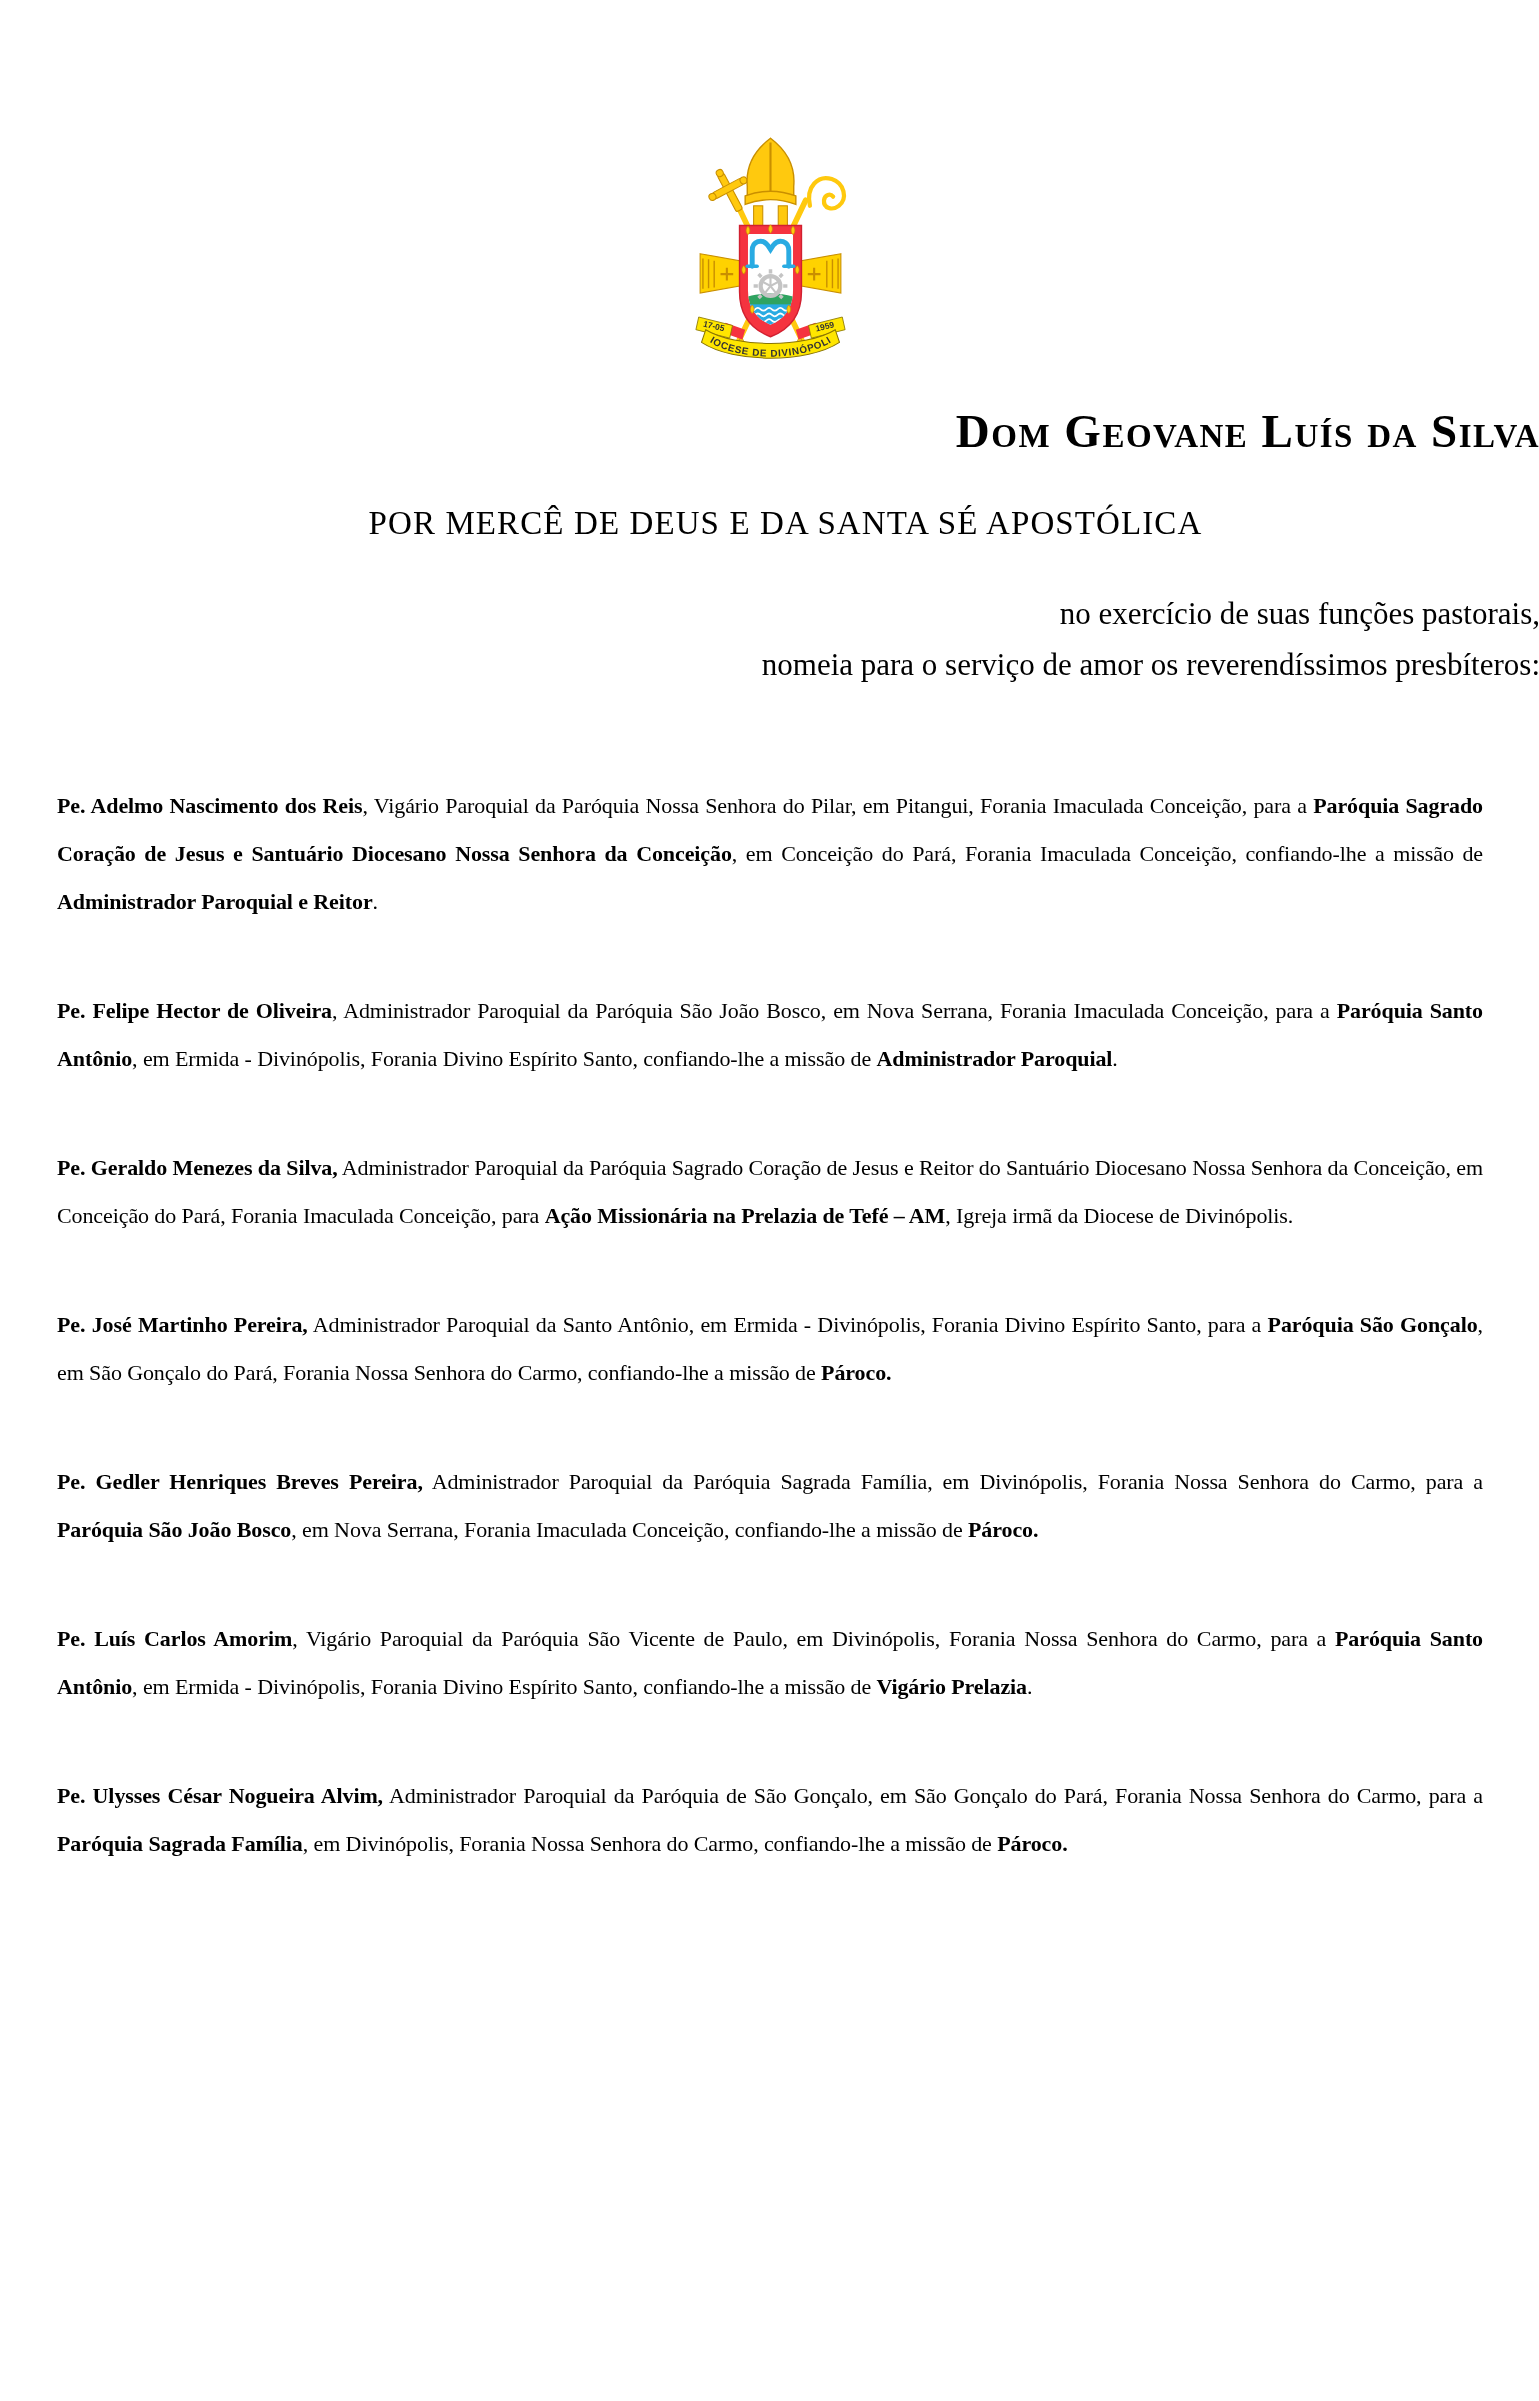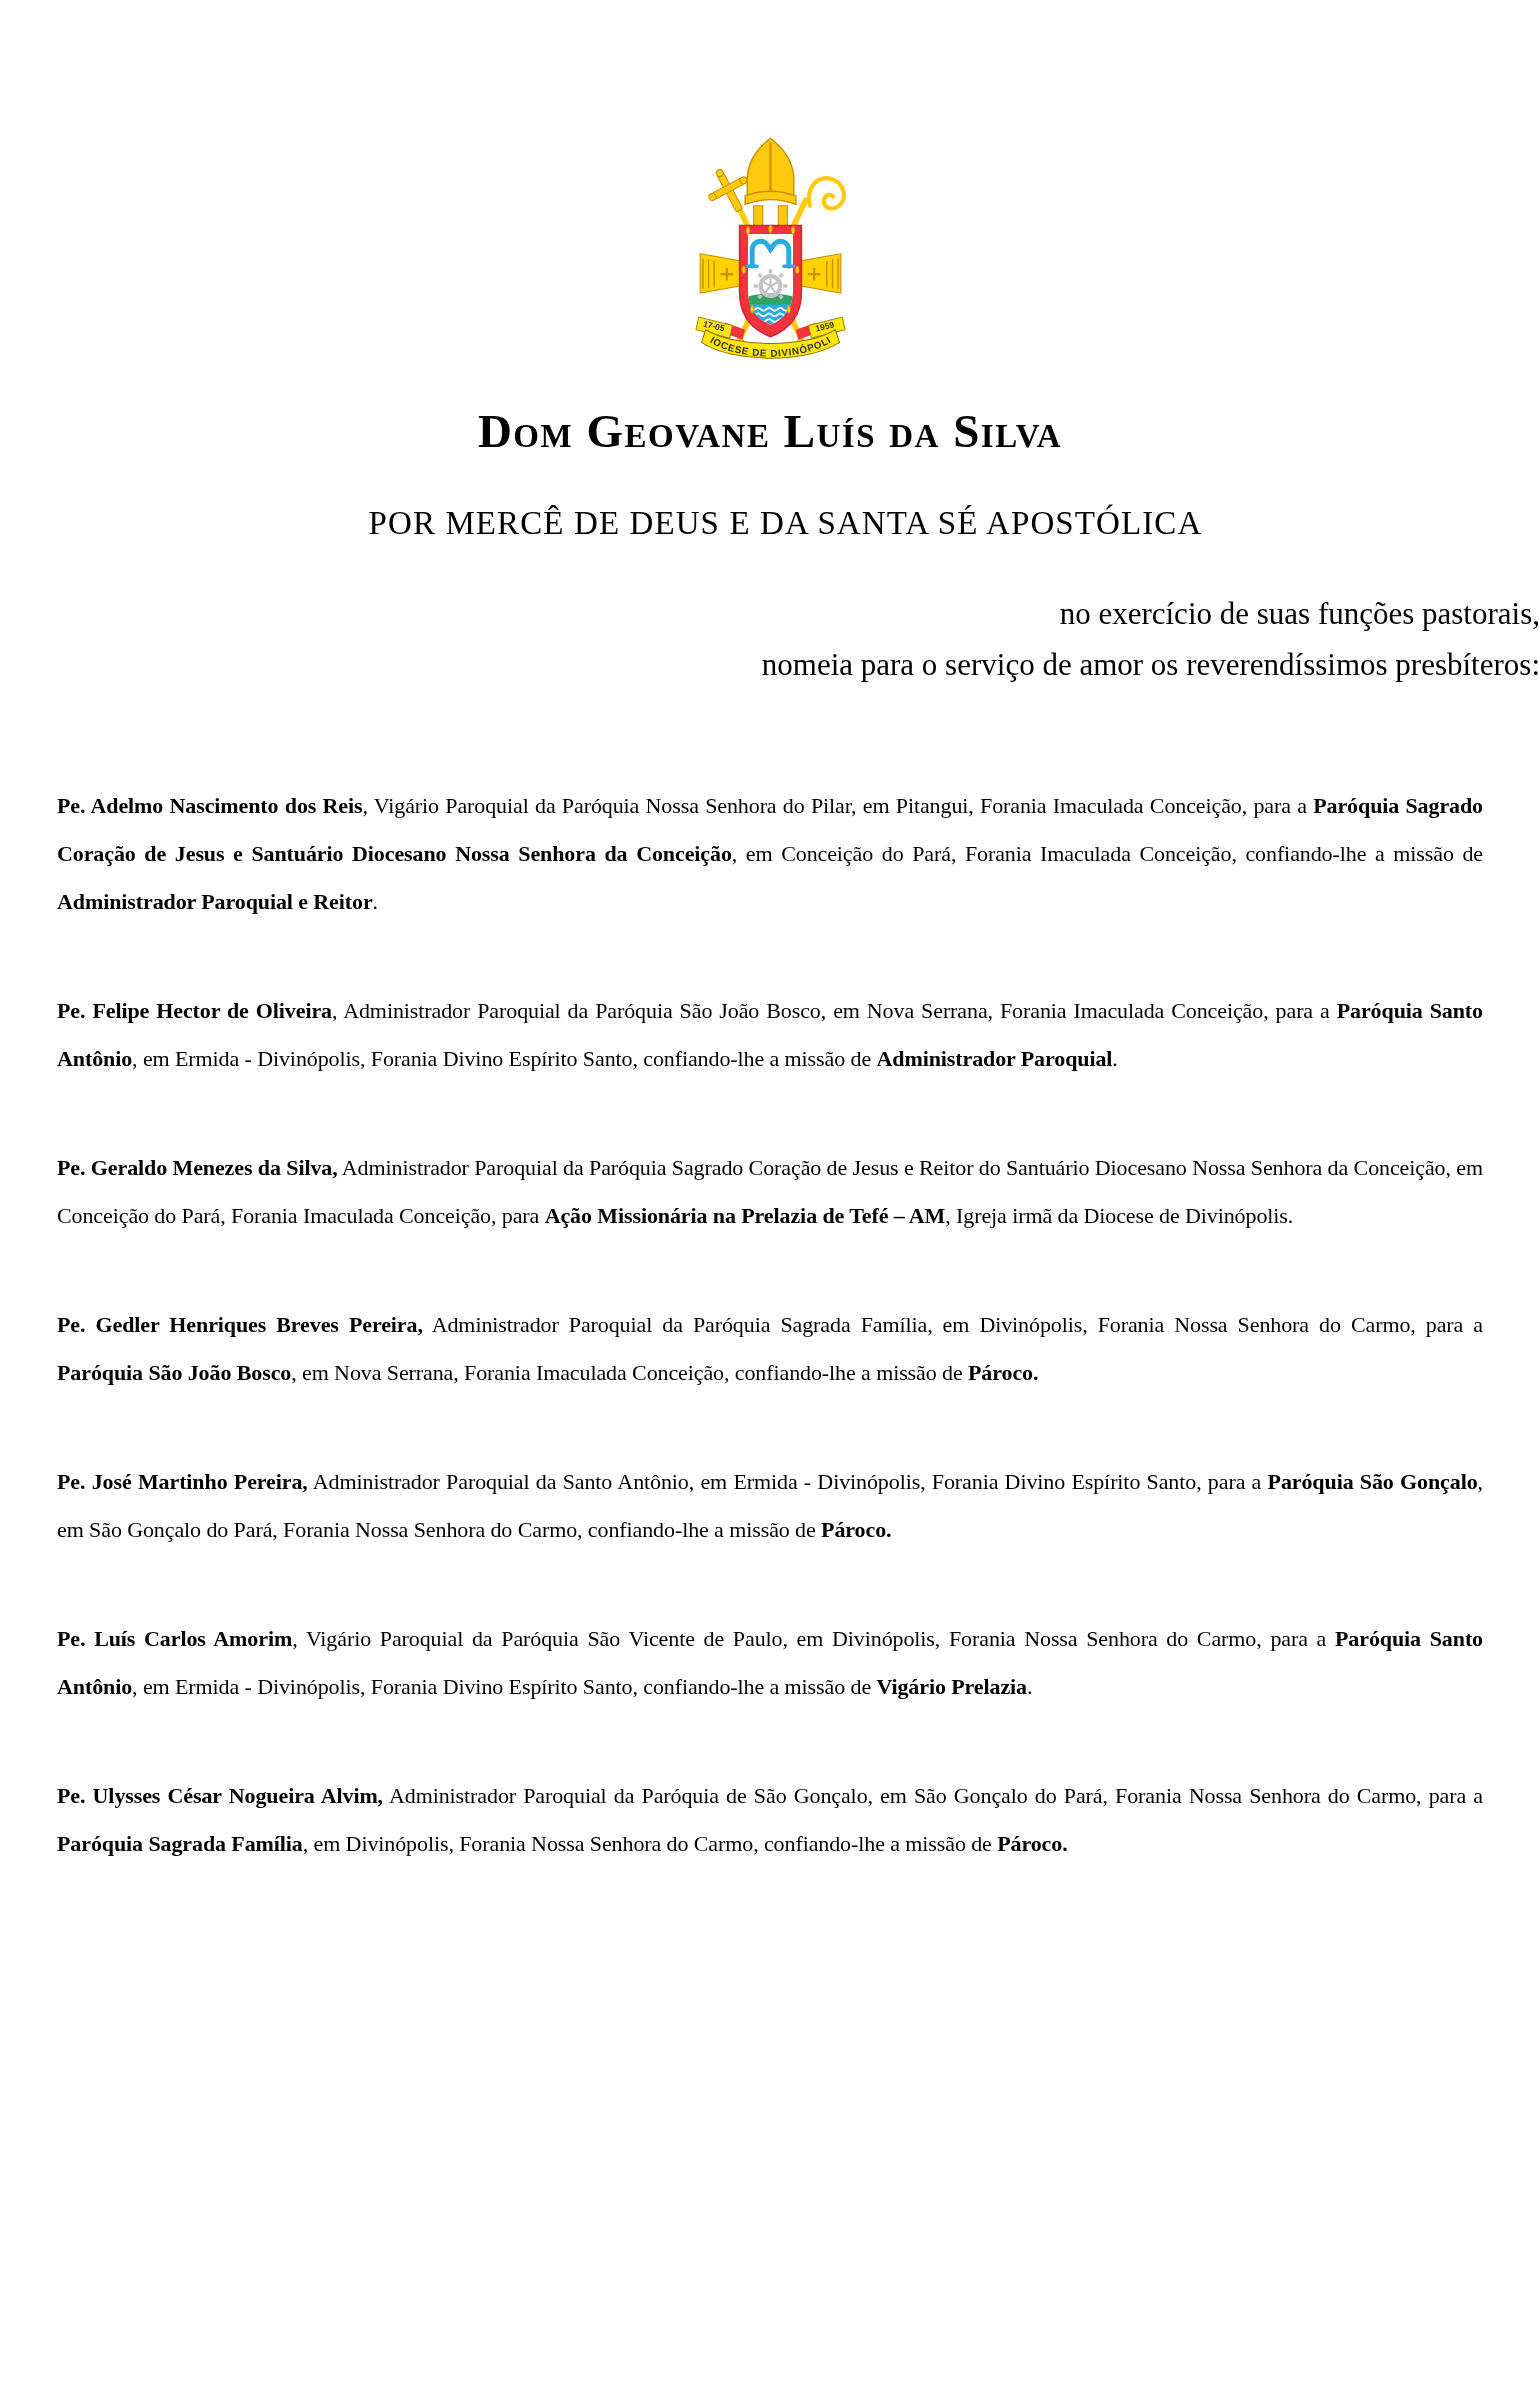--- a/index.html
+++ b/index.html
@@ -13,21 +13,21 @@
     font-family:"Liberation Serif","DejaVu Serif",serif;
     overflow:hidden;
   }
   .crest { display:flex; justify-content:center; padding-top:121px; }
   .crest svg { display:block; }
   .title {
     margin-top:41px;
     font-size:47px; font-weight:bold;
     font-variant:small-caps;
     letter-spacing:1.5px;
-    text-align:center;
+    text-align:right;
     line-height:58px;
   }
   .subtitle {
     font-size:33px;
     font-variant:small-caps;
     letter-spacing:1.1px;
     text-align:center;
     line-height:42px;
     font-weight:normal;
     padding-left:31px;
@@ -177,20 +177,20 @@
 
   <div class="intro">
     <div>no exercício de suas funções pastorais,</div>
     <div>nomeia para o serviço de amor os reverendíssimos presbíteros:</div>
   </div>
 
   <div class="appointments">
       <p class="appointment"><span class="b">Pe. Adelmo Nascimento dos Reis</span><span>, Vigário Paroquial da Paróquia Nossa Senhora do Pilar, em Pitangui, Forania Imaculada Conceição, para a </span><span class="b">Paróquia Sagrado Coração de Jesus e Santuário Diocesano Nossa Senhora da Conceição</span><span>, em Conceição do Pará, Forania Imaculada Conceição, confiando-lhe a missão de </span><span class="b">Administrador Paroquial e Reitor</span><span>.</span></p>
       <p class="appointment"><span class="b">Pe. Felipe Hector de Oliveira</span><span>, Administrador Paroquial da Paróquia São João Bosco, em Nova Serrana, Forania Imaculada Conceição, para a </span><span class="b">Paróquia Santo Antônio</span><span>, em Ermida - Divinópolis, Forania Divino Espírito Santo, confiando-lhe a missão de </span><span class="b">Administrador Paroquial</span><span>.</span></p>
       <p class="appointment"><span class="b">Pe. Geraldo Menezes da Silva,</span><span> Administrador Paroquial da Paróquia Sagrado Coração de Jesus e Reitor do Santuário Diocesano Nossa Senhora da Conceição, em Conceição do Pará, Forania Imaculada Conceição, para </span><span class="b">Ação Missionária na Prelazia de Tefé – AM</span><span>, Igreja irmã da Diocese de Divinópolis.</span></p>
+      <p class="appointment"><span class="b">Pe. José Martinho Pereira,</span><span> Administrador Paroquial da Santo Antônio, em Ermida - Divinópolis, Forania Divino Espírito Santo, para a </span><span class="b">Paróquia São Gonçalo</span><span>, em São Gonçalo do Pará, Forania Nossa Senhora do Carmo, confiando-lhe a missão de </span><span class="b">Pároco.</span></p>
       <p class="appointment"><span class="b">Pe. Gedler Henriques Breves Pereira,</span><span> Administrador Paroquial da Paróquia Sagrada Família, em Divinópolis, Forania Nossa Senhora do Carmo, para a </span><span class="b">Paróquia São João Bosco</span><span>, em Nova Serrana, Forania Imaculada Conceição, confiando-lhe a missão de </span><span class="b">Pároco.</span></p>
-      <p class="appointment"><span class="b">Pe. José Martinho Pereira,</span><span> Administrador Paroquial da Santo Antônio, em Ermida - Divinópolis, Forania Divino Espírito Santo, para a </span><span class="b">Paróquia São Gonçalo</span><span>, em São Gonçalo do Pará, Forania Nossa Senhora do Carmo, confiando-lhe a missão de </span><span class="b">Pároco.</span></p>
       <p class="appointment"><span class="b">Pe. Luís Carlos Amorim</span><span>, Vigário Paroquial da Paróquia São Vicente de Paulo, em Divinópolis, Forania Nossa Senhora do Carmo, para a </span><span class="b">Paróquia Santo Antônio</span><span>, em Ermida - Divinópolis, Forania Divino Espírito Santo, confiando-lhe a missão de </span><span class="b">Vigário Prelazia</span><span>.</span></p>
       <p class="appointment"><span class="b">Pe. Ulysses César Nogueira Alvim,</span><span> Administrador Paroquial da Paróquia de São Gonçalo, em São Gonçalo do Pará, Forania Nossa Senhora do Carmo, para a </span><span class="b">Paróquia Sagrada Família</span><span>, em Divinópolis, Forania Nossa Senhora do Carmo, confiando-lhe a missão de </span><span class="b">Pároco.</span></p>
     </div>
 
 </div>
 
 
 </body></html>

